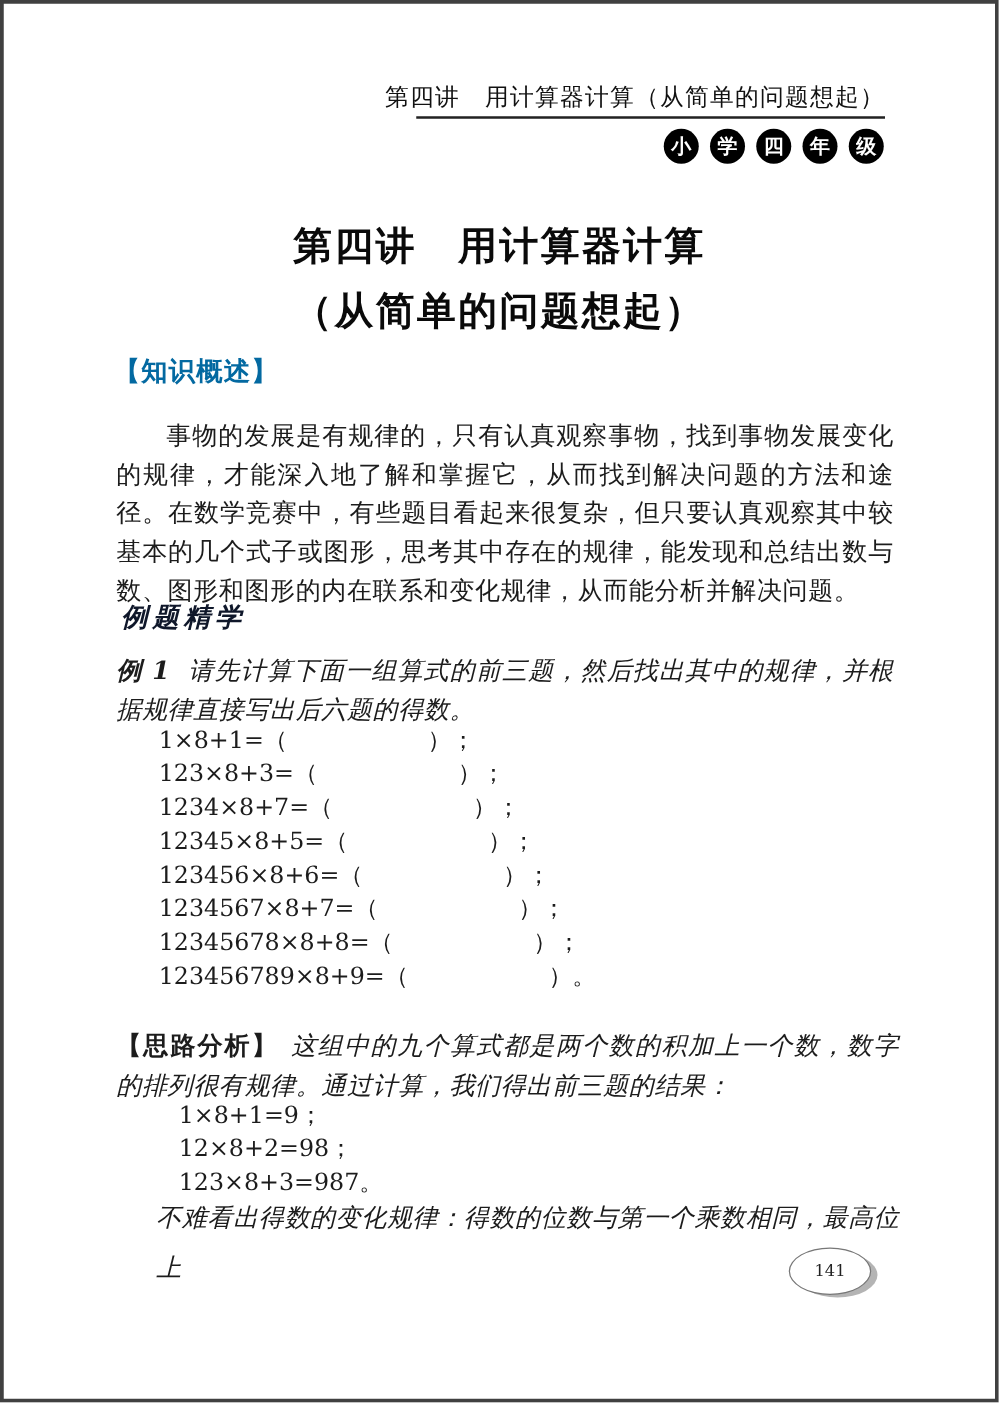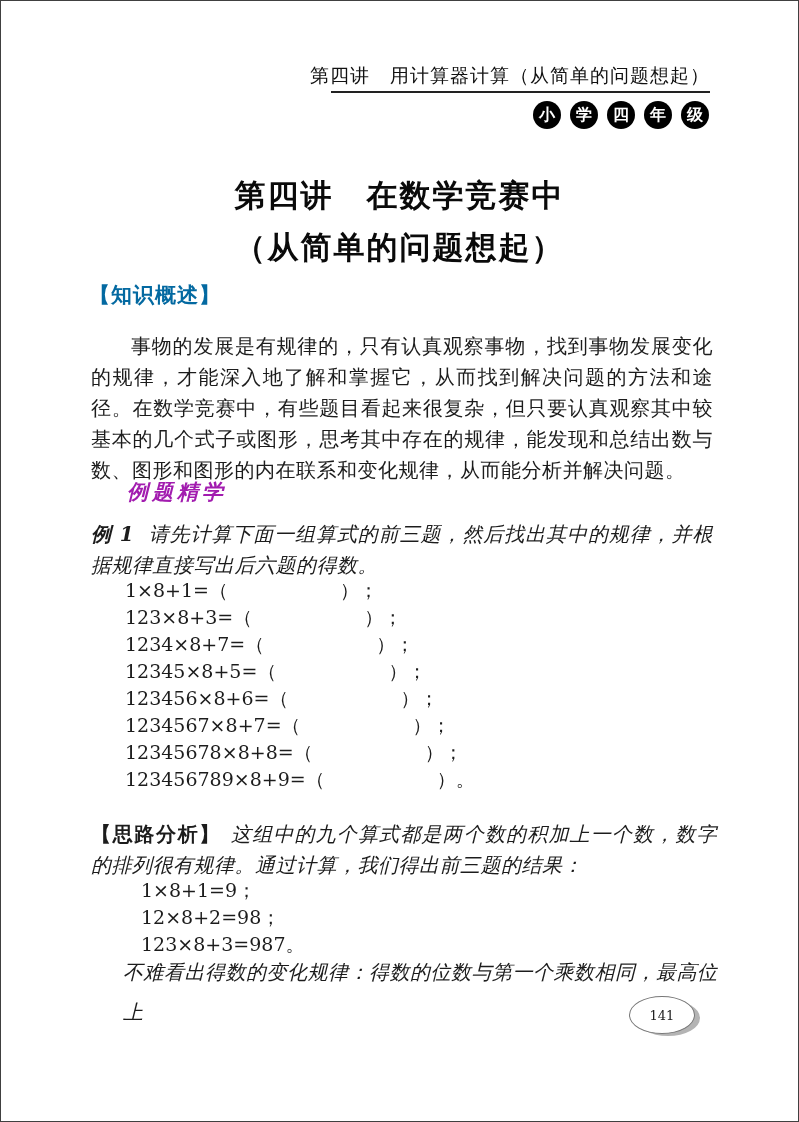--- a/index.html
+++ b/index.html
@@ -1,21 +1,21 @@
 <!DOCTYPE html>
 <html><head>
 <meta charset="utf-8">
 <style>
   html,body{margin:0;padding:0;background:#e8e8e8;}
   .page{
     position:relative;
     width:799px;height:1122px;
     margin:0 auto;
     background:#ffffff;
-    border:1px solid #404040;
+    border:3px solid #404040;
     box-sizing:border-box;
     font-family:"DejaVu Serif","Liberation Serif",serif;
     color:#1c1c1c;
     overflow:hidden;
   }
   
   .running-head{
     position:absolute;top:62px;right:88px;
     font-size:19px;letter-spacing:1px;color:#111;
     white-space:nowrap;
@@ -52,21 +52,21 @@
   .kn-body{
     position:absolute;top:330px;left:90px;width:622px;
     font-size:20px;line-height:31px;
     text-align:justify;text-indent:2em;
     letter-spacing:0.5px;
   }
   
   .ex-section-heading{
     position:absolute;top:477px;left:94px;
     font-size:21px;font-weight:bold;font-style:italic;
-    letter-spacing:4px;color:#a21caf;margin-left:32px;
+    letter-spacing:4px;color:#0f172a;
   }
   .ex1-para{
     position:absolute;top:518px;left:90px;width:622px;
     font-size:20px;line-height:31px;text-align:justify;
     letter-spacing:0.5px;
     font-style:italic;
   }
   .ex1-para .ex-label{font-weight:bold;margin-right:14px;}
   
   .eq-list{
@@ -123,21 +123,21 @@
 
   <div class="grade-badges">
     <span class="badge">小</span>
     <span class="badge">学</span>
     <span class="badge">四</span>
     <span class="badge">年</span>
     <span class="badge">级</span>
   </div>
 
   <div class="chapter-title">
-    <div>第四讲　在数学竞赛中</div>
+    <div>第四讲　用计算器计算</div>
     <div>（从简单的问题想起）</div>
   </div>
 
   <div class="kn-heading">【知识概述】</div>
   <div class="kn-body">事物的发展是有规律的，只有认真观察事物，找到事物发展变化的规律，才能深入地了解和掌握它，从而找到解决问题的方法和途径。在数学竞赛中，有些题目看起来很复杂，但只要认真观察其中较基本的几个式子或图形，思考其中存在的规律，能发现和总结出数与数、图形和图形的内在联系和变化规律，从而能分析并解决问题。</div>
 
   <div class="ex-section-heading">例题精学</div>
 
   <div class="ex1-para">
     <span class="ex-label">例 1</span><span>请先计算下面一组算式的前三题，然后找出其中的规律，并根据规律直接写出后六题的得数。</span>

